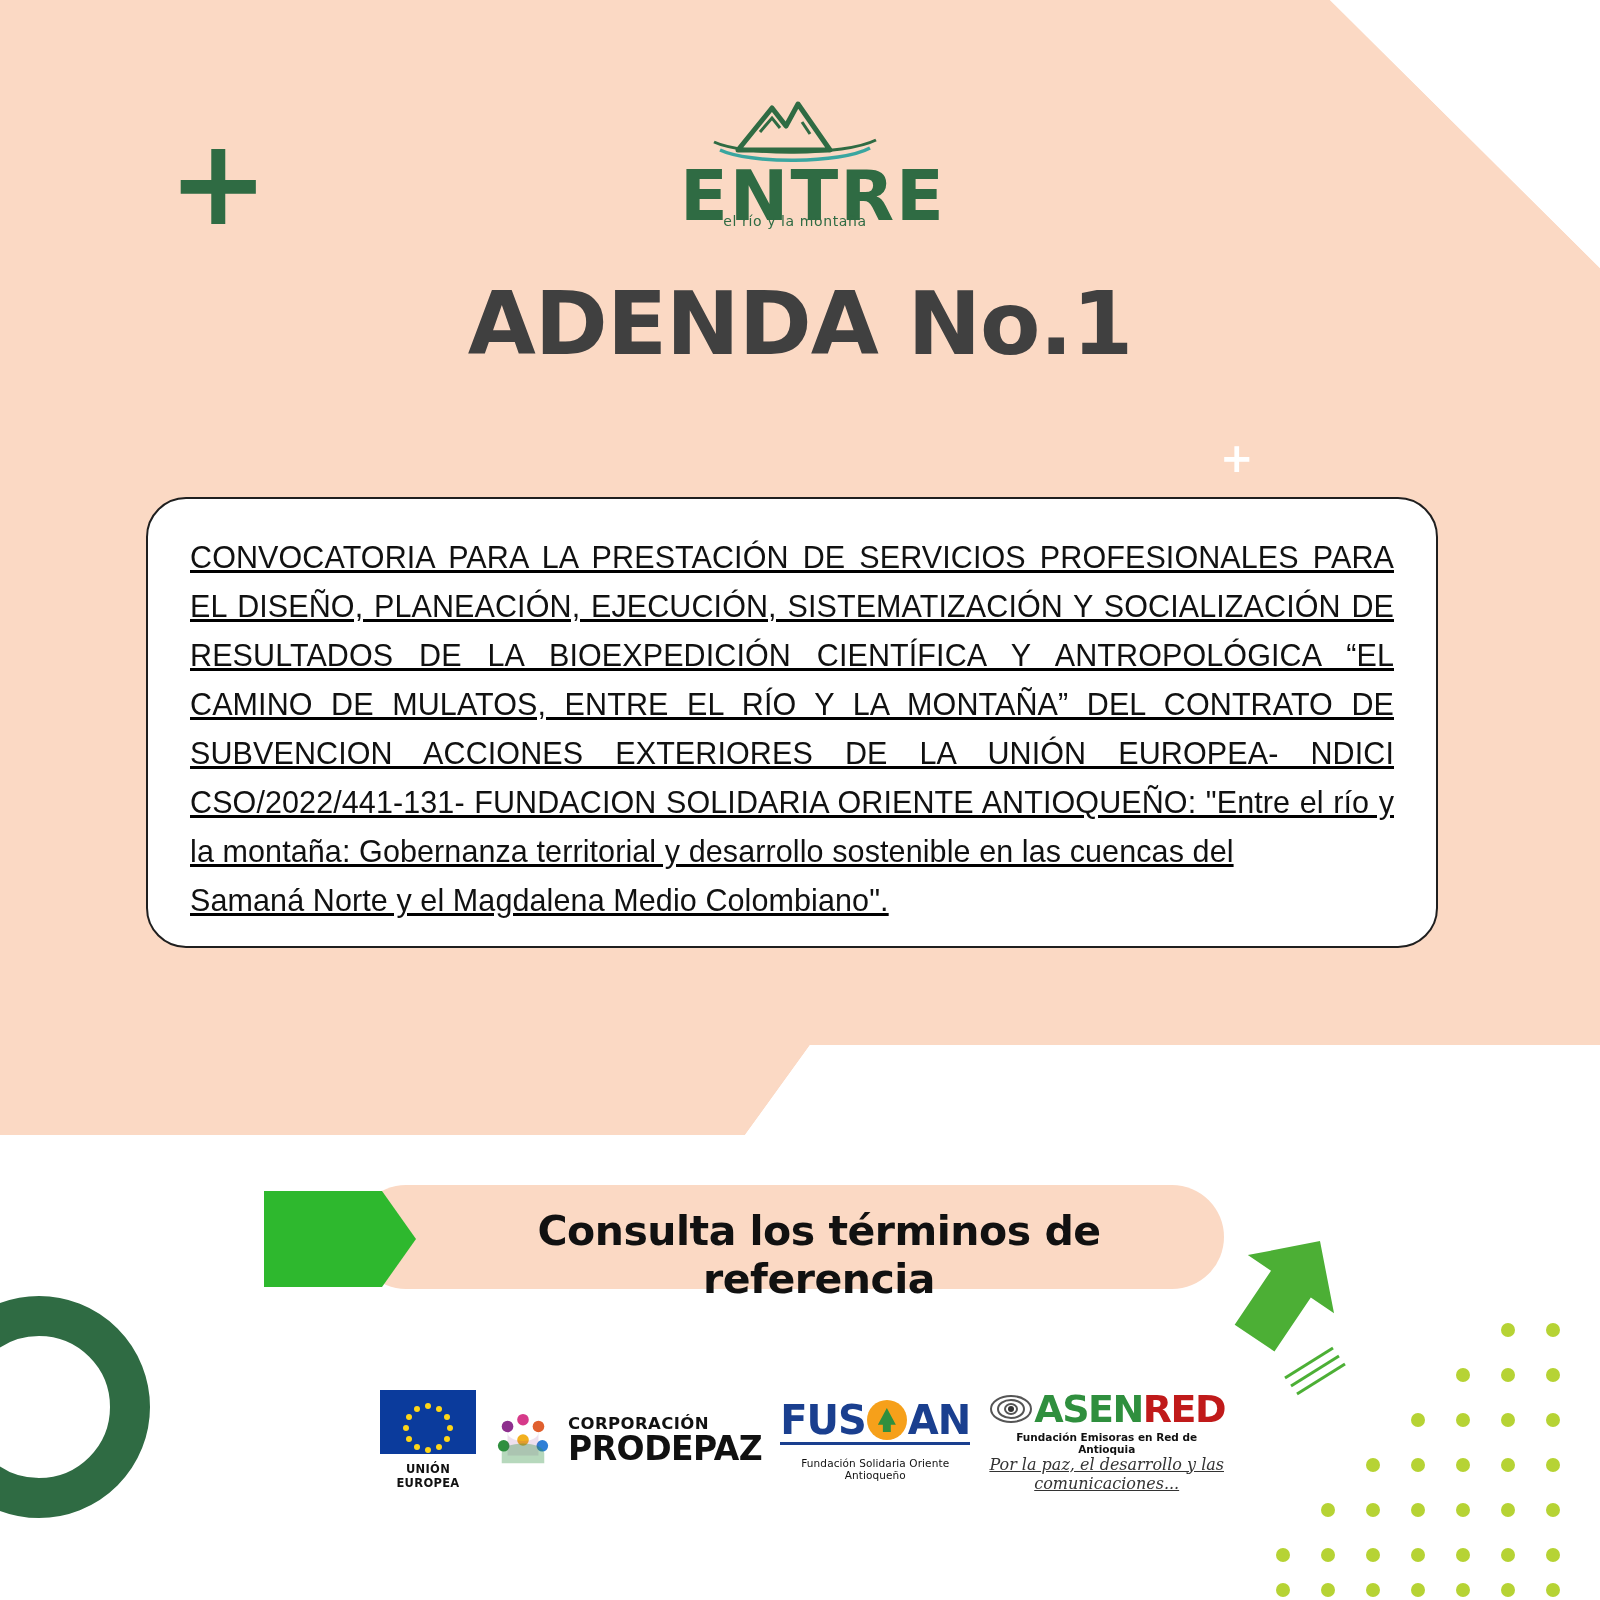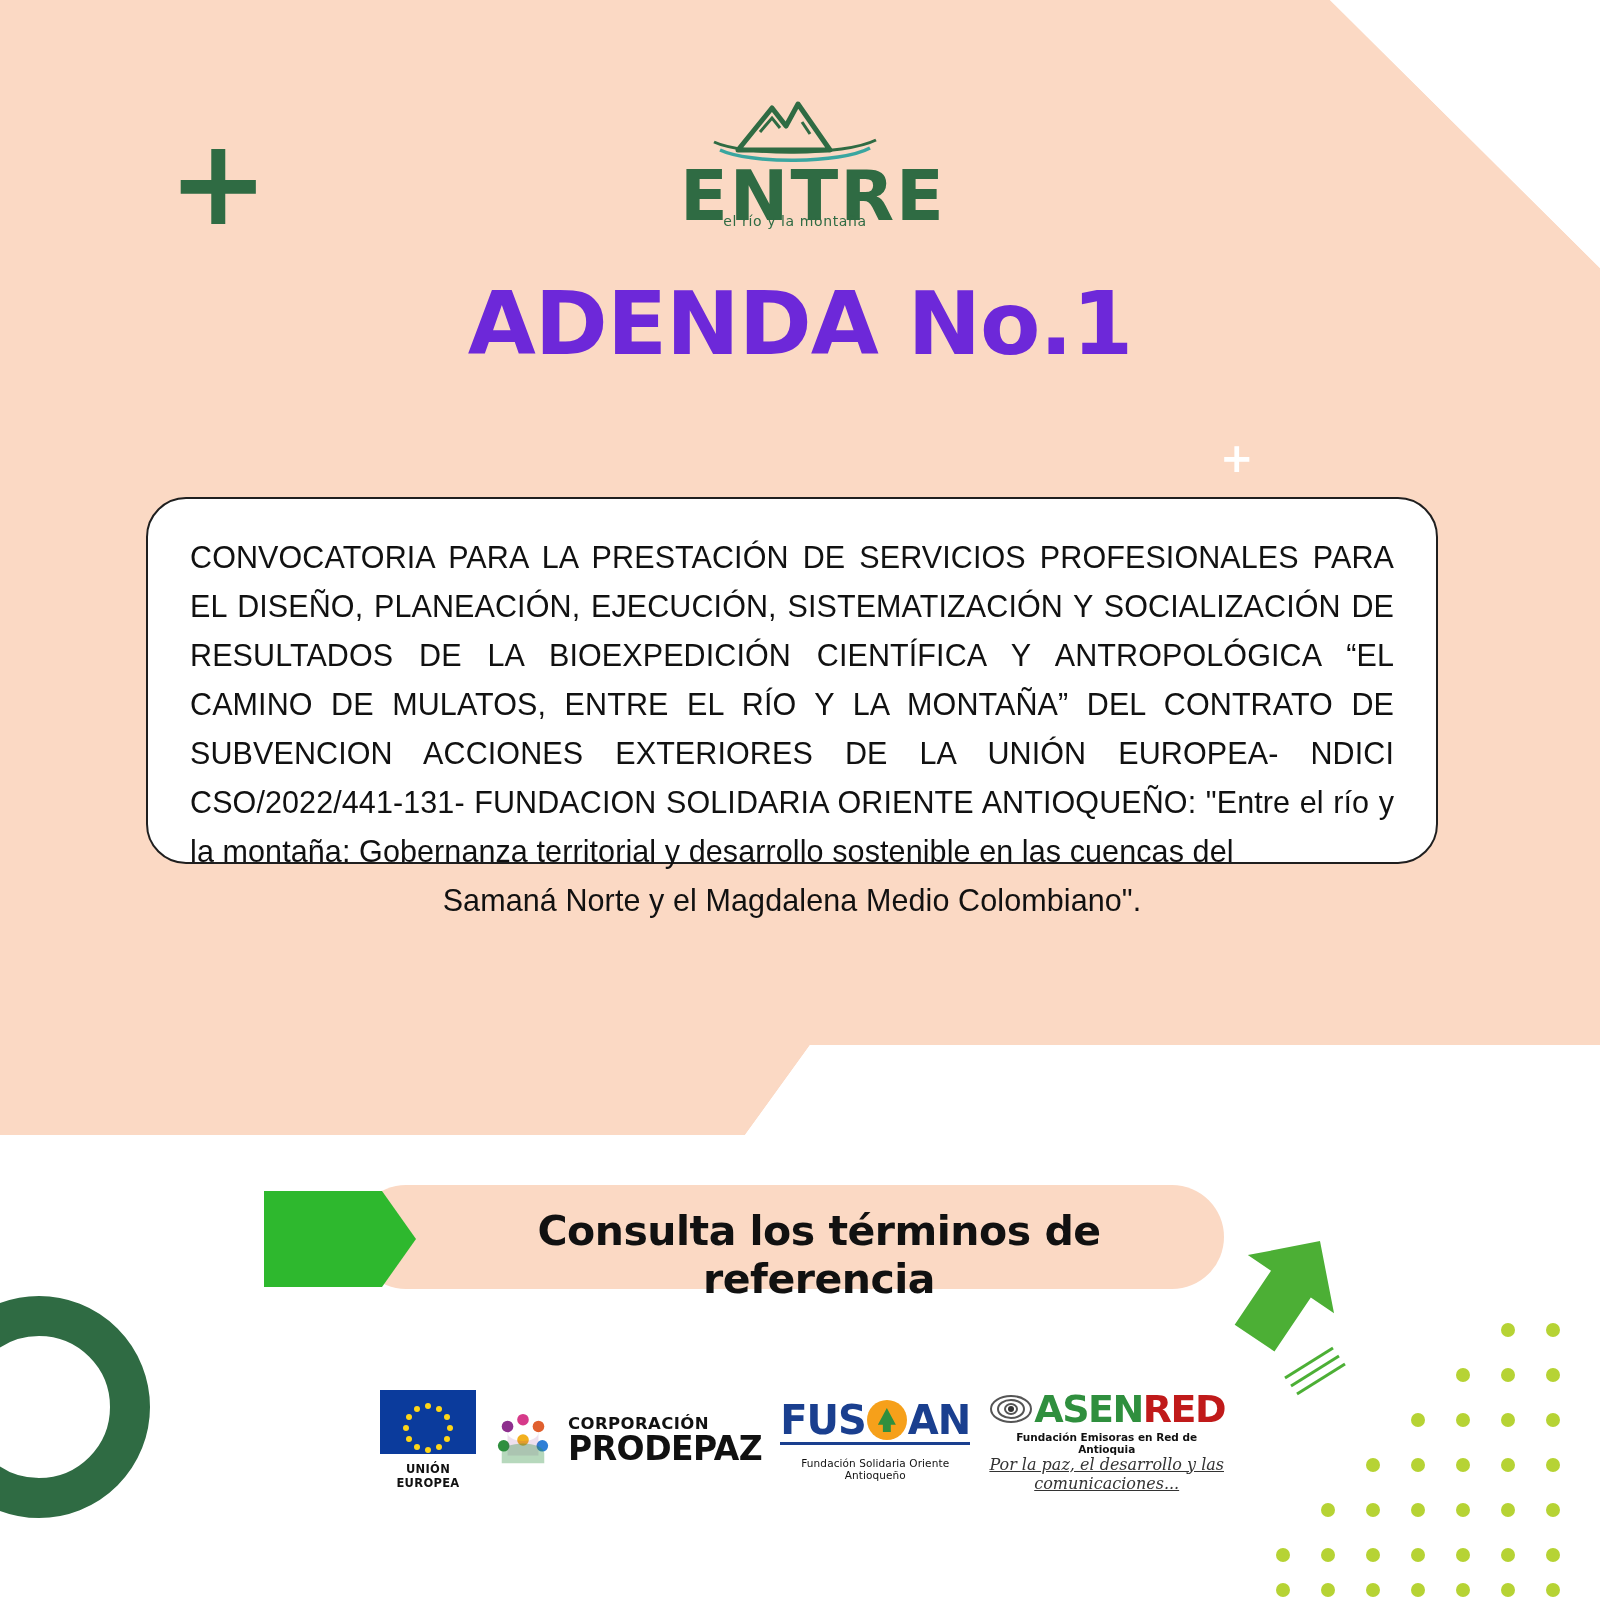--- a/index.html
+++ b/index.html
@@ -84,48 +84,48 @@
   .title-adenda {
     position: absolute;
     left: 0;
     top: 272px;
     width: 1600px;
     text-align: center;
     font-family: "DejaVu Sans", sans-serif;
     font-weight: 700;
     font-size: 88px;
     letter-spacing: -1px;
-    color: #6d28d9;
+    color: #404040;
   }
 
   
   .text-card {
     position: absolute;
     left: 146px;
     top: 497px;
     width: 1292px;
-    height: 367px;
+    height: 451px;
     background: #ffffff;
     border: 2px solid #1f1f1f;
     border-radius: 40px;
     box-sizing: border-box;
     padding: 34px 42px 28px 42px;
+    text-decoration: underline;
   }
   .text-card p {
     margin: 0;
     font-family: "Liberation Sans", sans-serif;
     font-size: 30.5px;
     line-height: 49px;
     color: #111111;
     text-align: justify;
     text-justify: inter-word;
     letter-spacing: 0.1px;
   }
   .text-card p.last-center {
-    text-align: center;
   }
 
   
   .cta-wrap {
     position: absolute;
     left: 264px;
     top: 1185px;
     width: 980px;
     height: 108px;
   }

